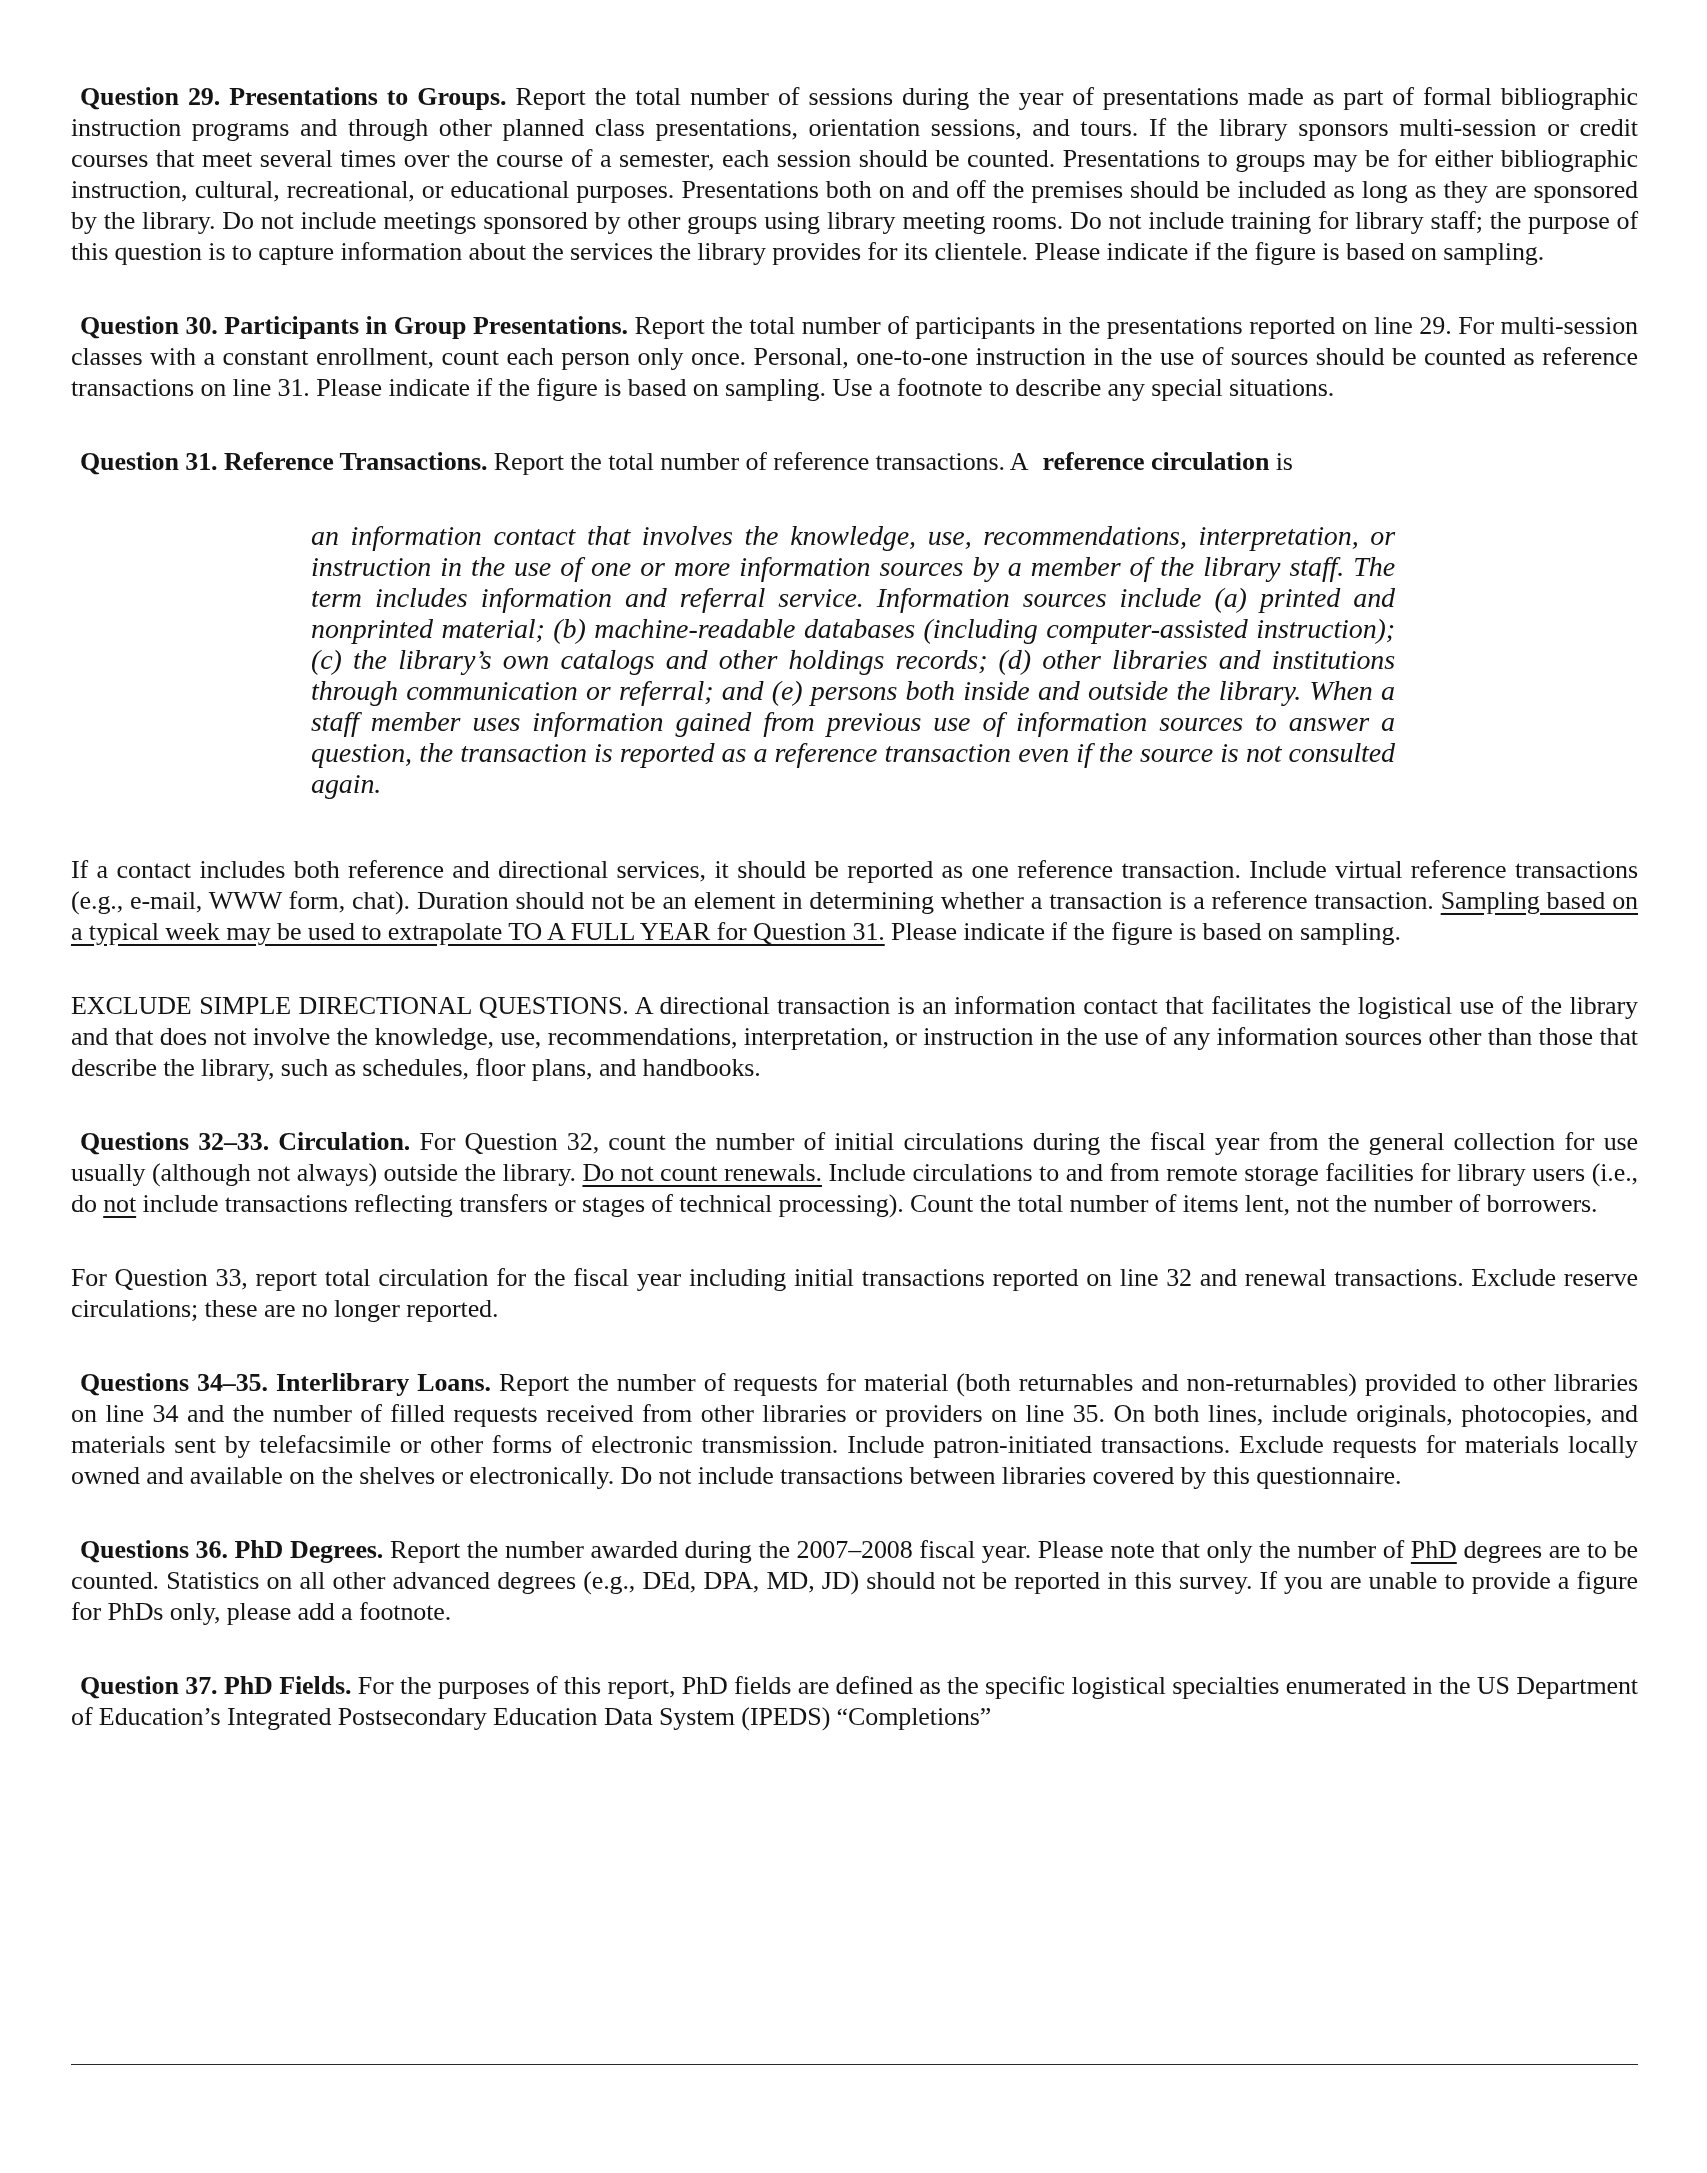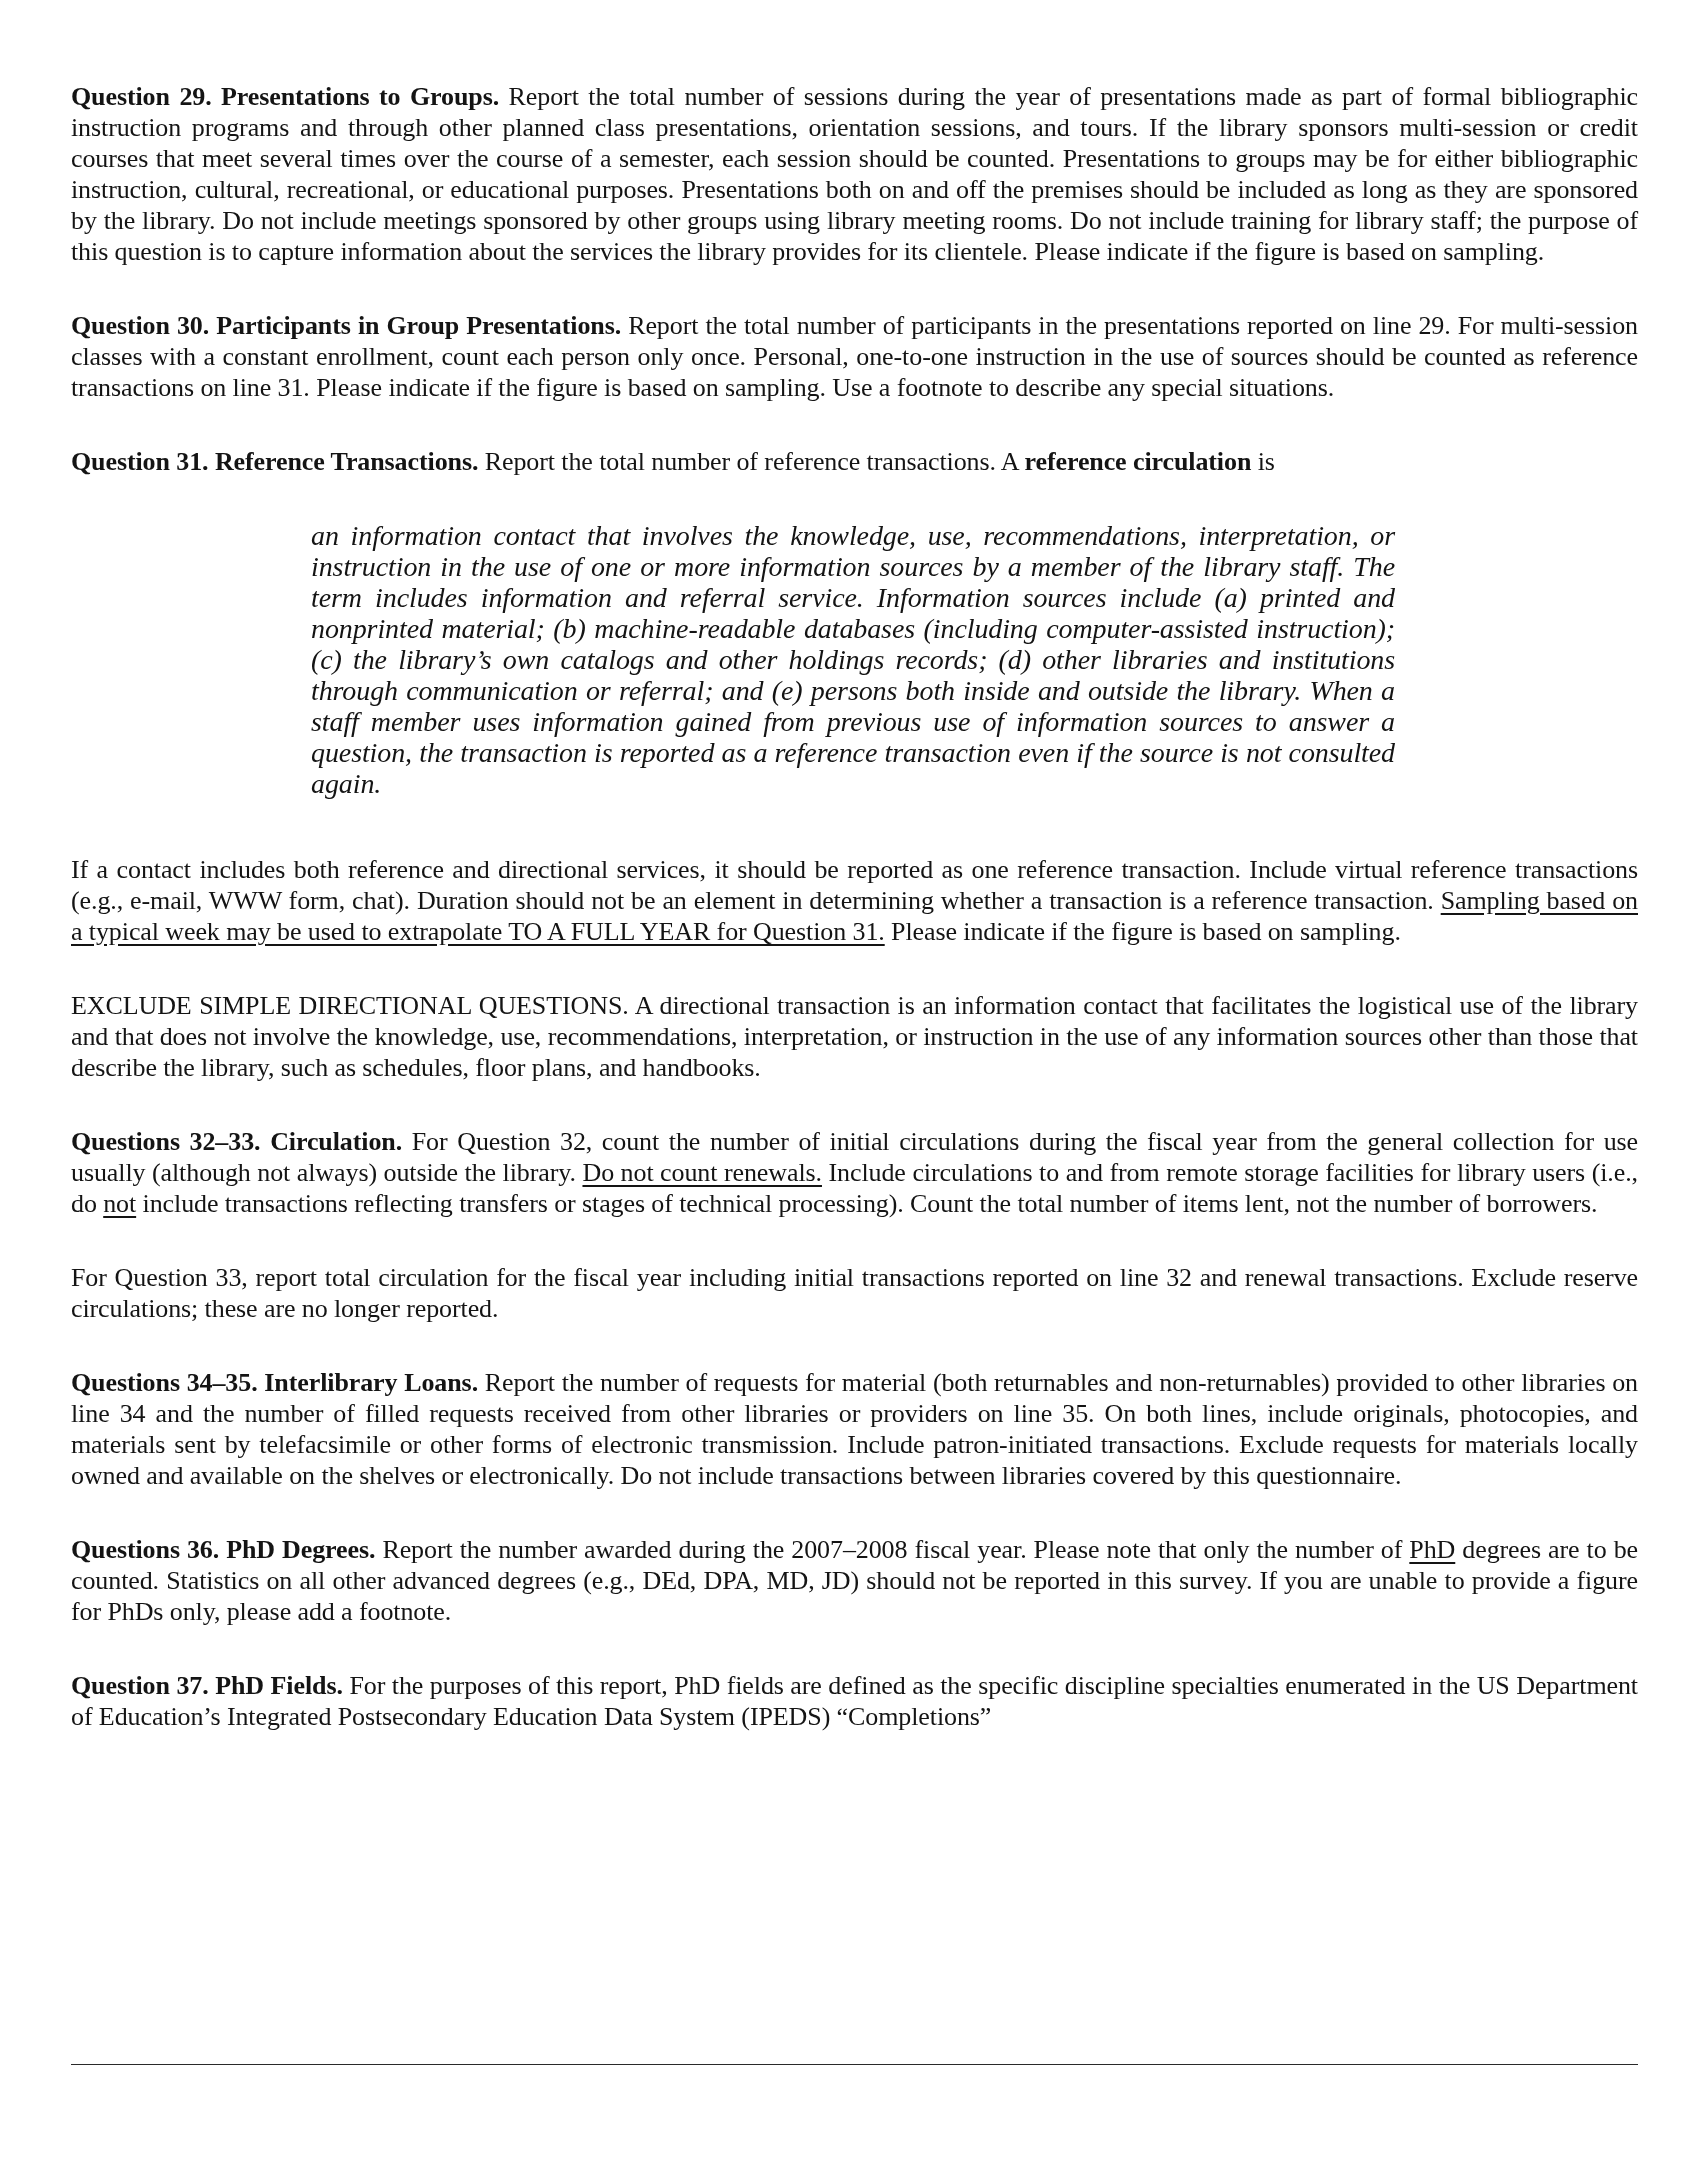--- a/index.html
+++ b/index.html
@@ -22,21 +22,21 @@
     letter-spacing: -0.1px;
   }
   .blockquote {
     font-size: 28px;
     line-height: 31px;
     text-align: justify;
     font-style: italic;
     margin: 9.4px 243px 55px 240px;
     letter-spacing: -0.1px;
   }
-  .seg-bold { font-weight: 700; }
+  .seg-bold { font-weight: 700; margin-left: 9px; }
   .seg-underline { text-decoration: underline; text-underline-offset: 3.8px; }
   .page-footer { margin-top: auto; }
   .footer-rule {
     border: none;
     border-top: 1.9px solid #2a2a2a;
     height: 0;
     margin-bottom: 25.4px;
   }
   .footer-text {
     font-size: 25.4px;
@@ -61,20 +61,20 @@
   <p class="para"><span>EXCLUDE SIMPLE DIRECTIONAL QUESTIONS. A directional transaction is an information contact that facilitates the logistical use of the library and that does not involve the knowledge, use, recommendations, interpretation, or instruction in the use of any information sources other than those that describe the library, such as schedules, floor plans, and handbooks.</span></p>
 
   <p class="para"><span class="seg-bold">Questions 32–33. Circulation.</span><span> For Question 32, count the number of initial circulations during the fiscal year from the general collection for use usually (although not always) outside the library. </span><span class="seg-underline">Do not count renewals.</span><span> Include circulations to and from remote storage facilities for library users (i.e., do </span><span class="seg-underline">not</span><span> include transactions reflecting transfers or stages of technical processing). Count the total number of items lent, not the number of borrowers.</span></p>
 
   <p class="para"><span>For Question 33, report total circulation for the fiscal year including initial transactions reported on line 32 and renewal transactions. Exclude reserve circulations; these are no longer reported.</span></p>
 
   <p class="para"><span class="seg-bold">Questions 34–35. Interlibrary Loans.</span><span> Report the number of requests for material (both returnables and non-returnables) provided to other libraries on line 34 and the number of filled requests received from other libraries or providers on line 35. On both lines, include originals, photocopies, and materials sent by telefacsimile or other forms of electronic transmission. Include patron-initiated transactions. Exclude requests for materials locally owned and available on the shelves or electronically. Do not include transactions between libraries covered by this questionnaire.</span></p>
 
   <p class="para"><span class="seg-bold">Questions 36. PhD Degrees.</span><span> Report the number awarded during the 2007–2008 fiscal year. Please note that only the number of </span><span class="seg-underline">PhD</span><span> degrees are to be counted. Statistics on all other advanced degrees (e.g., DEd, DPA, MD, JD) should not be reported in this survey. If you are unable to provide a figure for PhDs only, please add a footnote.</span></p>
 
-  <p class="para"><span class="seg-bold">Question 37. PhD Fields.</span><span> For the purposes of this report, PhD fields are defined as the specific discipline specialties enumerated in the US Department of Education’s Integrated Postsecondary Education Data System (IPEDS) “Completions”</span></p>
+  <p class="para"><span class="seg-bold">Question 37. PhD Fields.</span><span> For the purposes of this report, PhD fields are defined as the specific logistical specialties enumerated in the US Department of Education’s Integrated Postsecondary Education Data System (IPEDS) “Completions”</span></p>
 
 </main>
 
 <footer class="page-footer">
   <hr class="footer-rule">
 </footer>
 
 
 </body></html>

